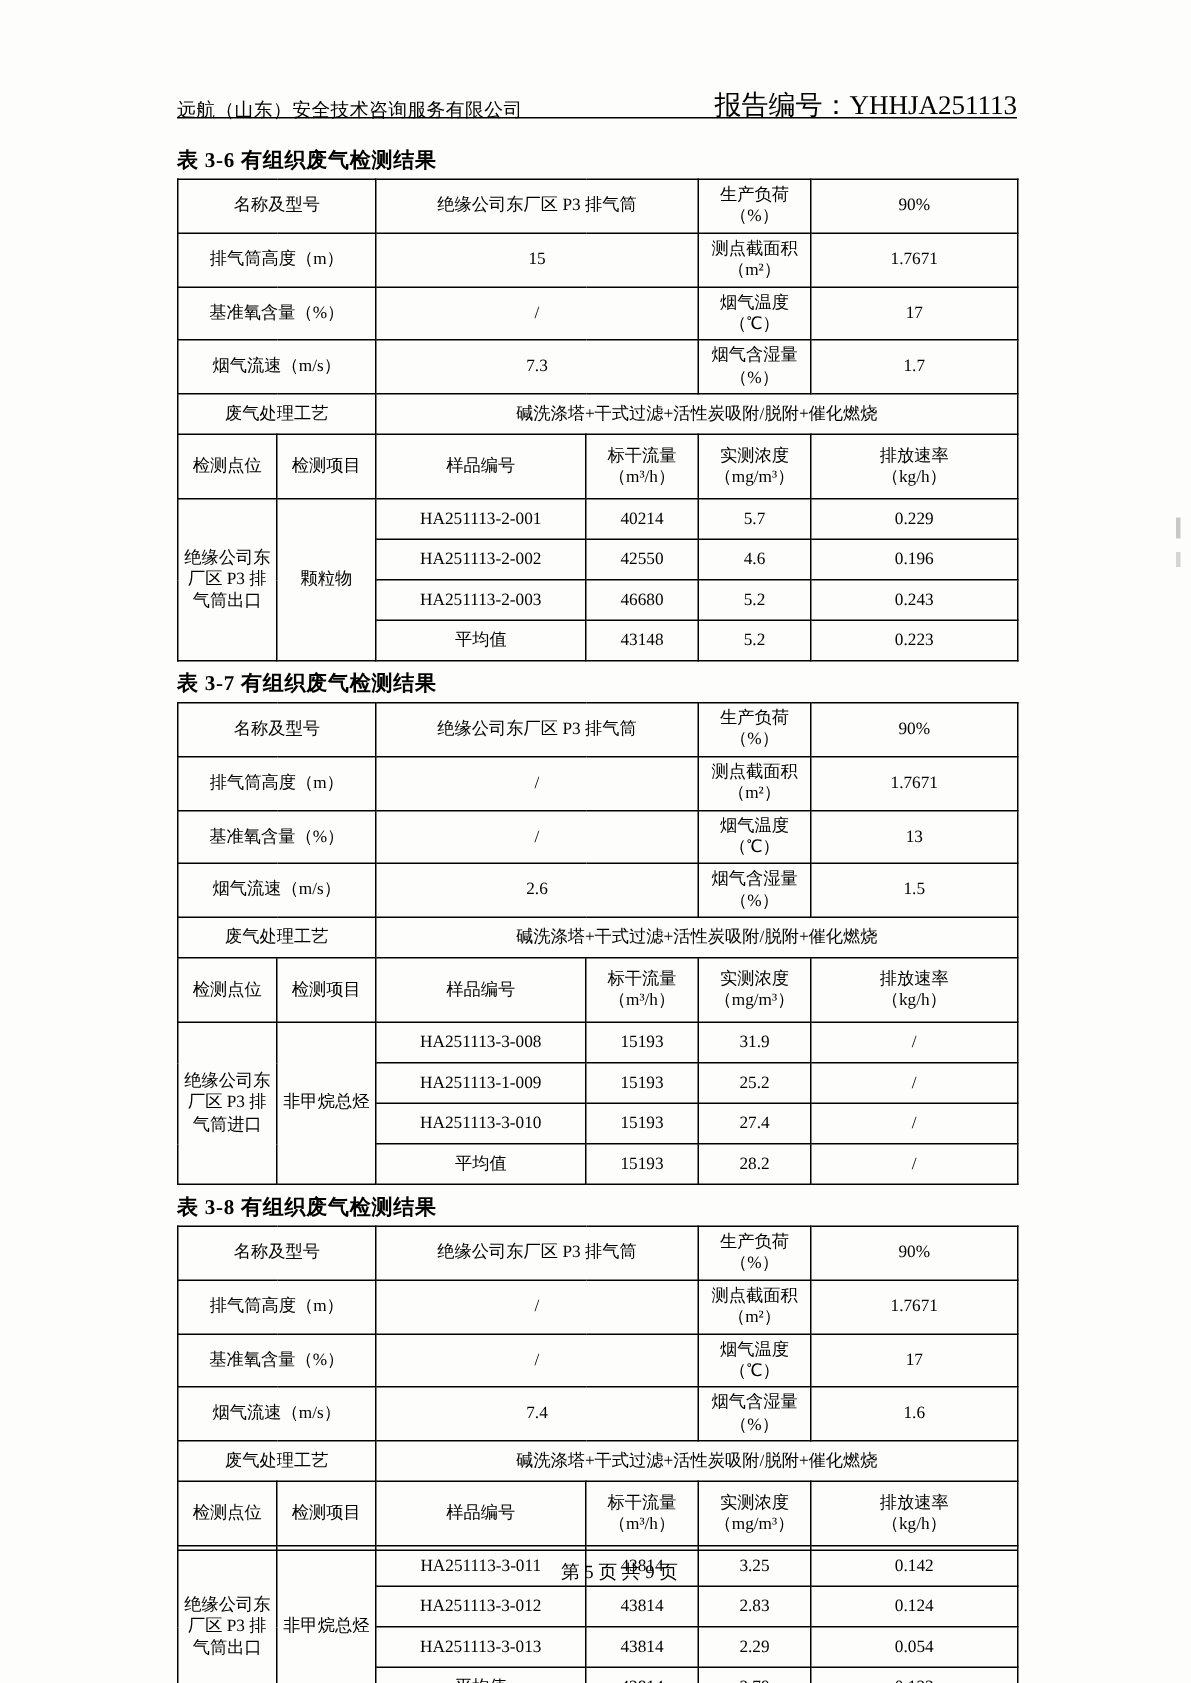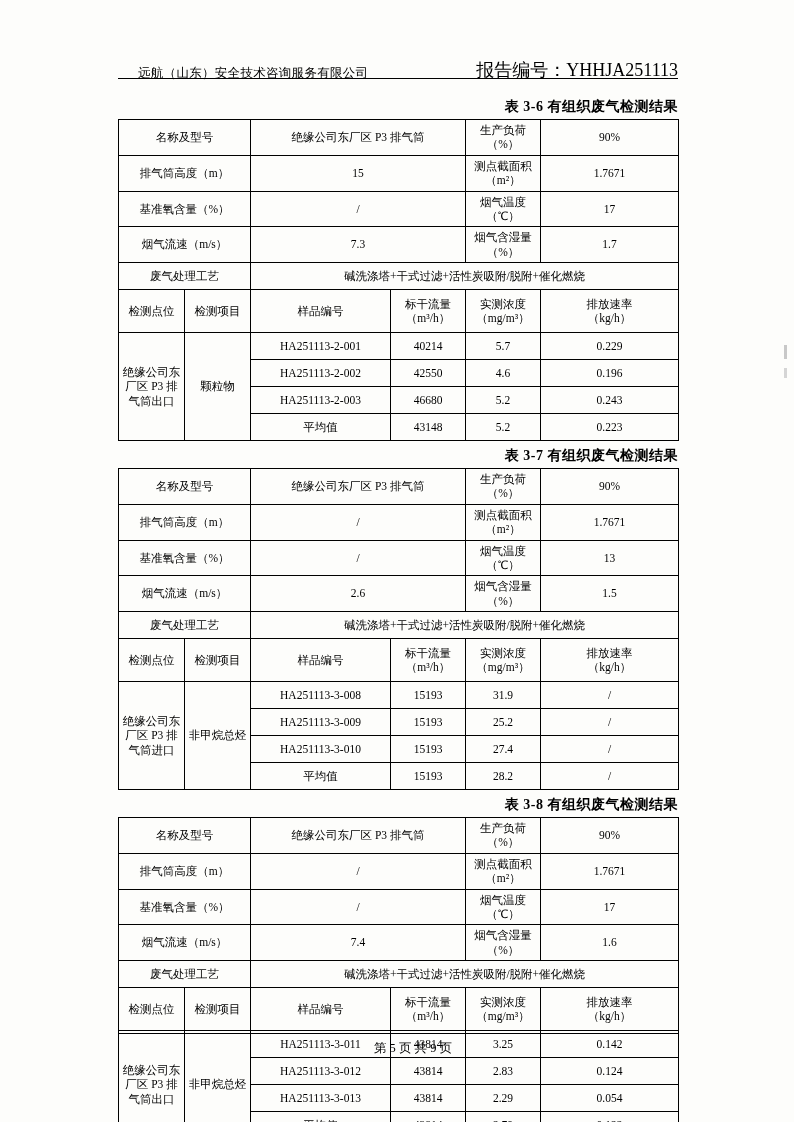--- a/index.html
+++ b/index.html
@@ -28,41 +28,40 @@
     top: 58px;
     width: 560px;
     display: flex;
     justify-content: space-between;
     align-items: flex-end;
     font-size: 12.5px;
   }
   .header .company {
     font-family: Liberation Sans, sans-serif;
     letter-spacing: 0.3px;
-    margin-left: 20px;
   }
   .header .report-no {
     font-size: 18px;
     white-space: nowrap;
   }
   .header-rule {
     position: absolute;
     left: 118px;
     top: 78px;
     width: 560px;
     border-bottom: 1px solid #000;
   }
   .content {
     position: absolute;
     left: 118px;
     top: 92px;
     width: 560px;
   }
   .tbl-title {
-    text-align: right;
+    text-align: left;
     font-size: 14px;
     font-weight: bold;
     margin: 6px 0 3px 0;
     letter-spacing: 0.5px;
   }
   table.rep {
     border-collapse: collapse;
     width: 560px;
     table-layout: fixed;
     font-size: 11.5px;
@@ -273,21 +272,21 @@
         </tr>
         <tr>
           <td class="vert-cell" rowspan="4">绝缘公司东厂区 P3 排气筒进口</td>
           <td rowspan="4">非甲烷总烃</td>
           <td>HA251113-3-008</td>
           <td>15193</td>
           <td>31.9</td>
           <td>/</td>
         </tr>
         <tr>
-          <td>HA251113-3-009</td>
+          <td>HA251113-1-009</td>
           <td>15193</td>
           <td>25.2</td>
           <td>/</td>
         </tr>
         <tr>
           <td>HA251113-3-010</td>
           <td>15193</td>
           <td>27.4</td>
           <td>/</td>
         </tr>

